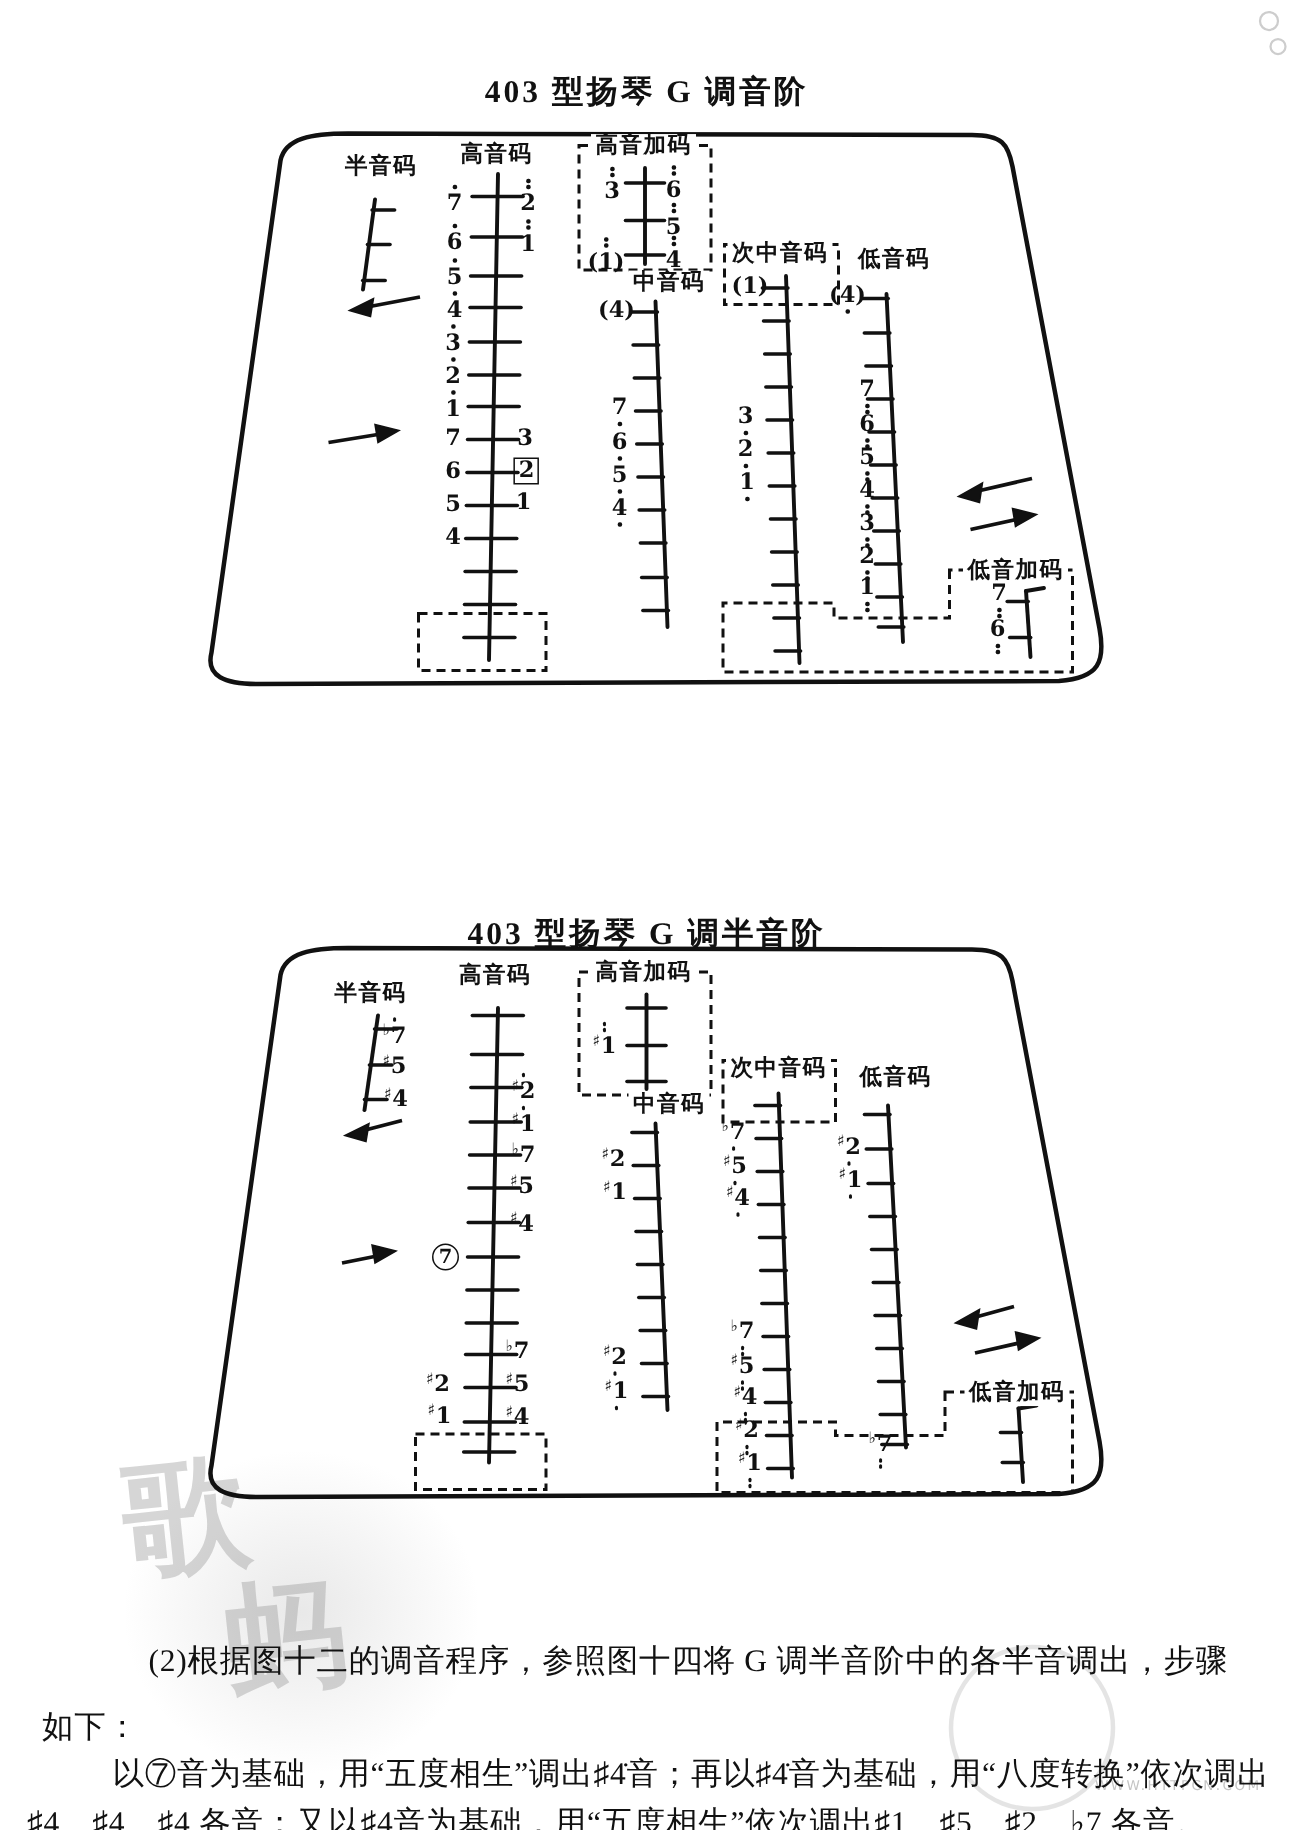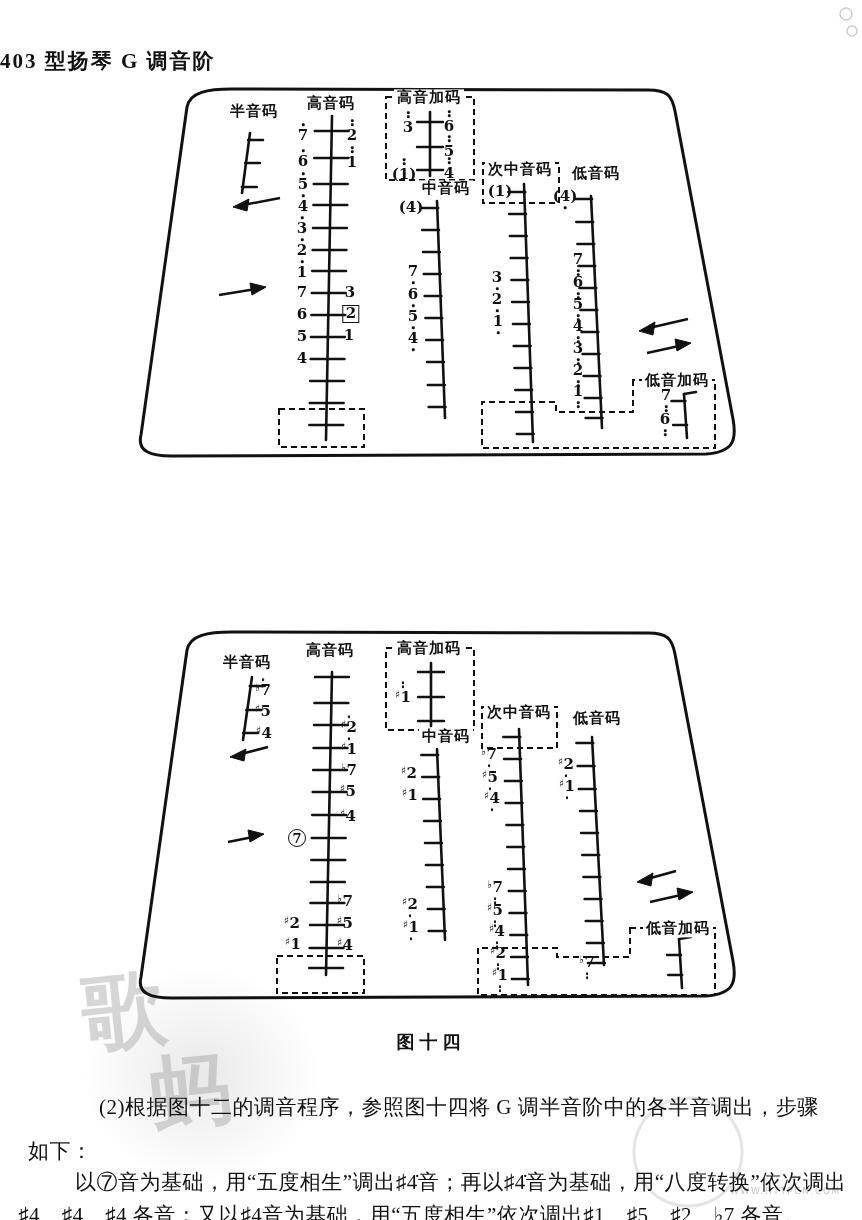--- a/index.html
+++ b/index.html
@@ -1,19 +1,19 @@
 <!DOCTYPE html>
 <html><head>
 <meta charset="utf-8">
 <style>
   html,body{margin:0;padding:0;background:#fff}
   #page{position:relative;width:862px;height:1220px;background:#fff;overflow:hidden;
         font-family:"Liberation Serif","DejaVu Serif",serif;color:#111}
   #art{position:absolute;left:0;top:0;width:862px;height:1220px}
-  .title{position:absolute;left:0;width:862px;font-weight:bold;
+  .title{position:absolute;left:0;width:862px;text-align:center;font-weight:bold;
          font-size:21px;letter-spacing:2px;line-height:1.1}
   .t1{top:36px}.t2{top:597px}
   .caption{position:absolute;left:0;width:862px;text-align:center;font-weight:bold;
            font-size:18px;letter-spacing:5px}
   .cap1{top:494px}.cap2{top:1030px}
   .bl{position:absolute;margin:0;font-size:21px;letter-spacing:.5px;white-space:nowrap;line-height:1.25}
   .l1{left:99px;top:1094px}
   .l2{left:28px;top:1138px}
   .l3{left:75px;top:1169px}
   .l4{left:18px;top:1202px}
@@ -221,21 +221,21 @@
         <path d="M586.8421052631579 943 L603.8421052631579 943" stroke="#111" stroke-width="2.4" stroke-linecap="round"></path>
         <path d="M587.8947368421053 963 L604.8947368421053 963" stroke="#111" stroke-width="2.4" stroke-linecap="round"></path>
         <path d="M679 939 L682 988" stroke="#111" stroke-width="2.6" stroke-linecap="round"></path>
         <path d="M679 939 L691 937" stroke="#111" stroke-width="2.6" stroke-linecap="round"></path>
         <path d="M666.9795918367347 955 L680.9795918367347 955" stroke="#111" stroke-width="2.4" stroke-linecap="round"></path>
         <path d="M668.204081632653 975 L682.204081632653 975" stroke="#111" stroke-width="2.4" stroke-linecap="round"></path>
       </g>
   </svg>
 
   <h1 class="title t1">403 型扬琴 G 调音阶</h1>
-  <div class="caption cap2">图十四</div>
+  <h1 class="title t2">403 型扬琴 G 调半音阶</h1>
 
   <p class="bl l1">(2)根据图十二的调音程序，参照图十四将 G 调半音阶中的各半音调出，步骤</p>
   <p class="bl l2">如下：</p>
   <p class="bl l3">以⑦音为基础，用“五度相生”调出♯4̇音；再以♯4̇音为基础，用“八度转换”依次调出</p>
   <p class="bl l4">♯4、♯4̣、♯4̤ 各音；又以♯4音为基础，用“五度相生”依次调出♯1、♯5、♯2、♭7 各音。</p>
 
 <div class="dlabel" style="left: 254px; top: 112px;">半音码</div>
     <div class="dlabel" style="left: 331px; top: 104px;">高音码</div>
     <div class="dlabel" style="left: 429px; top: 98px;">高音加码</div>
     <div class="dlabel" style="left: 446px; top: 189px;">中音码</div>

